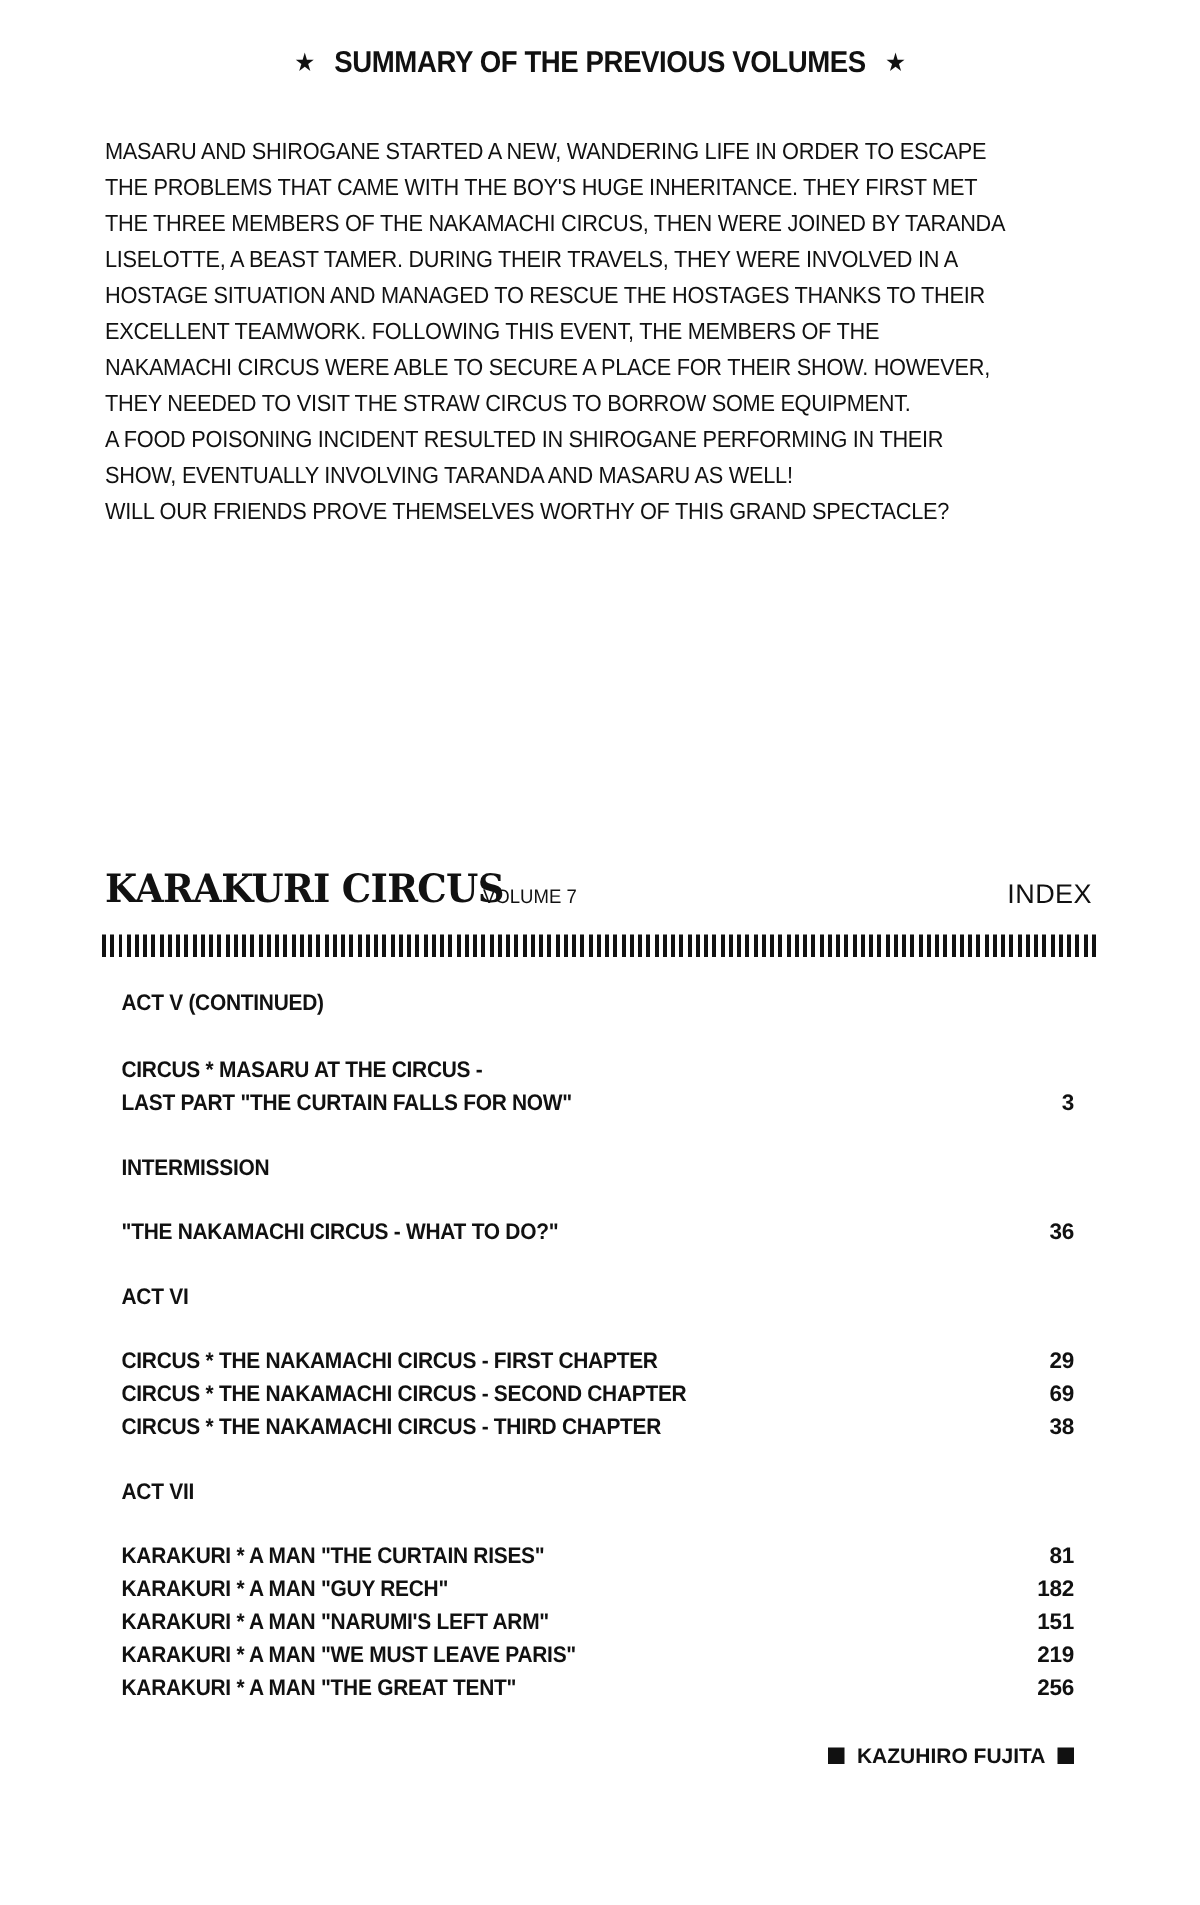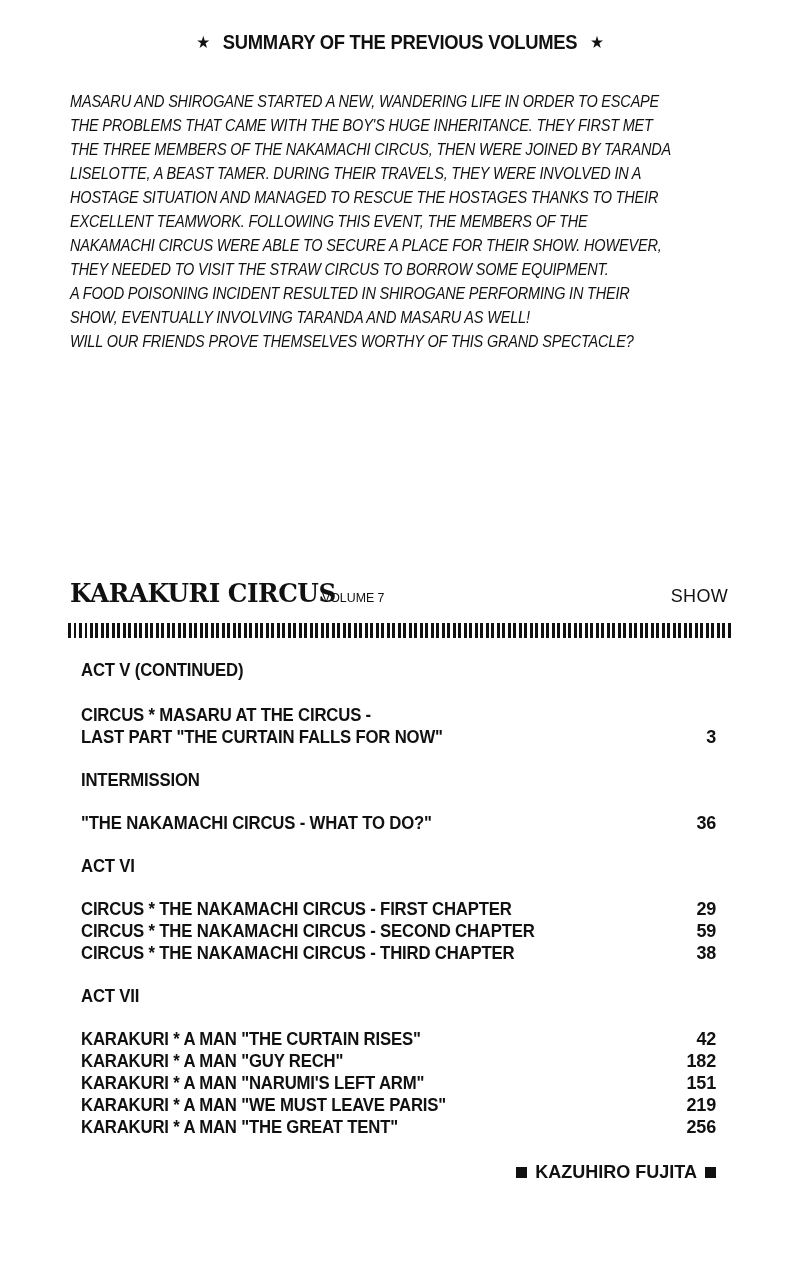--- a/index.html
+++ b/index.html
@@ -9,21 +9,21 @@
     font-family: "Liberation Sans", "DejaVu Sans", sans-serif;
   }
   .summary-title {
     position: absolute; left: 0; top: 31px; width: 800px; text-align: center;
     font-size: 20px; font-weight: bold; letter-spacing: -0.3px;
     transform: scaleX(0.92); transform-origin: center;
   }
   .summary-title .star { font-size: 17px; margin: 0 14px; position: relative; top: -1px; }
   .summary-body {
     position: absolute; left: 70px; top: 90px; width: 680px;
-    font-size: 15.6px; line-height: 24px; letter-spacing: -0.2px; font-style: italic;
+    font-size: 15.6px; line-height: 24px; letter-spacing: -0.2px;
   }
   .summary-body div { white-space: nowrap; transform: scaleX(0.93); transform-origin: left; }
 
   .index-header { position: absolute; left: 70px; top: 578px; width: 660px; height: 34px; text-align: right; }
   .series-title {
     position: absolute; left: 0; top: 0;
     font-family: "DejaVu Serif", "Liberation Serif", serif;
     font-size: 26px; font-weight: bold; letter-spacing: -0.5px;
     transform: scaleX(0.95); transform-origin: left;
   }
@@ -31,28 +31,28 @@
   .index-label { position: absolute; right: 2px; top: 8px; font-size: 18px; letter-spacing: 0.3px; }
 
   .stripe-bar {
     position: absolute; left: 68px; top: 623px; width: 664px; height: 15px;
     background: repeating-linear-gradient(90deg, #111 0px, #111 2.6px, #ffffff 2.6px, #ffffff 5.5px);
   }
 
   .toc { position: absolute; left: 81px; top: 660px; width: 640px; }
   .toc-row {
     position: absolute; left: 0; width: 640px; height: 22px;
-    font-size: 18px; font-weight: bold; letter-spacing: -0.2px;
+    font-size: 15px; font-weight: bold; letter-spacing: -0.2px;
   }
   .toc-row .t { position: absolute; left: 0; top: 0; white-space: nowrap; transform: scaleX(0.93); transform-origin: left; }
   .toc-row .p { position: absolute; right: 5px; top: 0; text-align: right; }
 
   .author {
     position: absolute; right: 84px; top: 1162px;
-    font-size: 18px; font-weight: bold; white-space: nowrap;
+    font-size: 14px; font-weight: bold; white-space: nowrap;
     display: flex; align-items: center; gap: 8px;
   }
   .sq { display: inline-block; width: 11px; height: 11px; background: #111; }
 </style>
 </head>
 <body>
 
 <div class="summary-title">
   <span class="star">★</span><span>SUMMARY OF THE PREVIOUS VOLUMES</span><span class="star">★</span>
 </div>
@@ -67,21 +67,21 @@
   <div>NAKAMACHI CIRCUS WERE ABLE TO SECURE A PLACE FOR THEIR SHOW. HOWEVER,</div>
   <div>THEY NEEDED TO VISIT THE STRAW CIRCUS TO BORROW SOME EQUIPMENT.</div>
   <div>A FOOD POISONING INCIDENT RESULTED IN SHIROGANE PERFORMING IN THEIR</div>
   <div>SHOW, EVENTUALLY INVOLVING TARANDA AND MASARU AS WELL!</div>
   <div>WILL OUR FRIENDS PROVE THEMSELVES WORTHY OF THIS GRAND SPECTACLE?</div>
 </div>
 
 <div class="index-header">
   <span class="series-title">KARAKURI CIRCUS</span>
   <span class="volume-label">VOLUME 7</span>
-  <span class="index-label">SHOW</span>
+  <span class="index-label">INDEX</span>
 </div>
 
 <div class="stripe-bar"></div>
 
 <div class="toc">
   <div class="toc-row" style="top:0px">
       <span class="t">ACT V (CONTINUED)</span>
       <span class="p"></span>
     </div>
   <div class="toc-row" style="top:45px">
@@ -103,33 +103,33 @@
   <div class="toc-row" style="top:196px">
       <span class="t">ACT VI</span>
       <span class="p"></span>
     </div>
   <div class="toc-row" style="top:239px">
       <span class="t">CIRCUS * THE NAKAMACHI CIRCUS - FIRST CHAPTER</span>
       <span class="p">29</span>
     </div>
   <div class="toc-row" style="top:261px">
       <span class="t">CIRCUS * THE NAKAMACHI CIRCUS - SECOND CHAPTER</span>
-      <span class="p">59</span>
+      <span class="p">69</span>
     </div>
   <div class="toc-row" style="top:283px">
       <span class="t">CIRCUS * THE NAKAMACHI CIRCUS - THIRD CHAPTER</span>
       <span class="p">38</span>
     </div>
   <div class="toc-row" style="top:326px">
       <span class="t">ACT VII</span>
       <span class="p"></span>
     </div>
   <div class="toc-row" style="top:369px">
       <span class="t">KARAKURI * A MAN "THE CURTAIN RISES"</span>
-      <span class="p">42</span>
+      <span class="p">81</span>
     </div>
   <div class="toc-row" style="top:391px">
       <span class="t">KARAKURI * A MAN "GUY RECH"</span>
       <span class="p">182</span>
     </div>
   <div class="toc-row" style="top:413px">
       <span class="t">KARAKURI * A MAN "NARUMI'S LEFT ARM"</span>
       <span class="p">151</span>
     </div>
   <div class="toc-row" style="top:435px">

